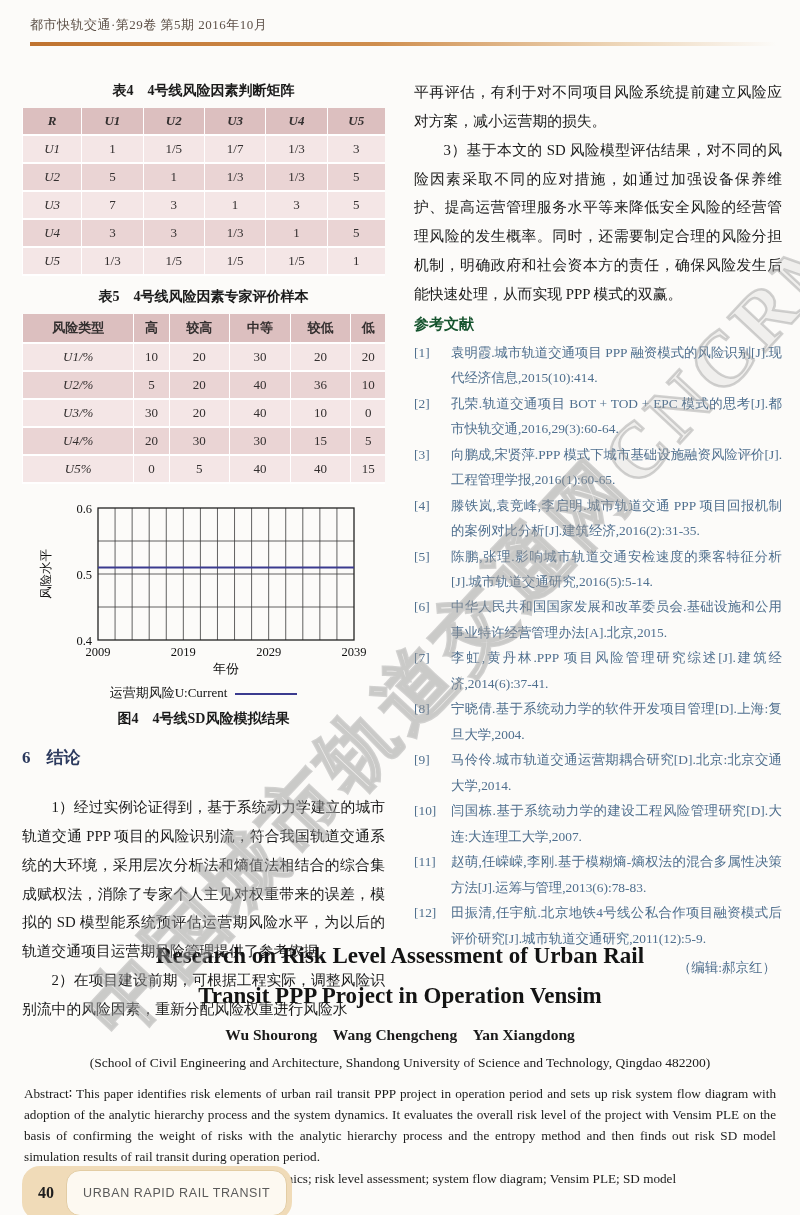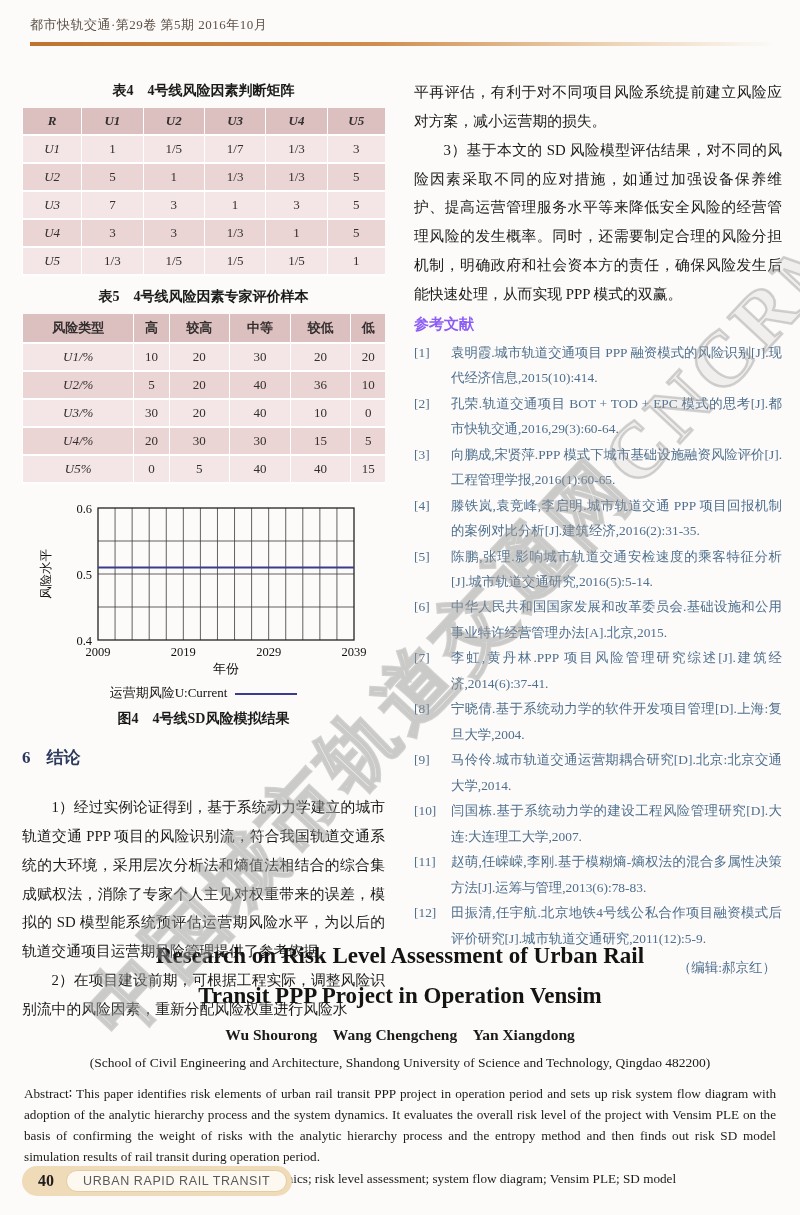--- a/index.html
+++ b/index.html
@@ -38,40 +38,40 @@
   .legend-line{display:inline-block;width:62px;border-top:2px solid #3b3b8f;margin-left:8px;vertical-align:middle;}
   .fig-caption{font-weight:bold;font-size:14px;margin-top:8px;}
 
   
   .sec-heading{margin:18px 0 24px;font-size:17px;font-weight:bold;color:#2c3a5e;}
   .sec-heading .sec-num{margin-right:16px;}
   .para{font-size:14.8px;line-height:1.95;text-align:justify;text-indent:2em;margin:0;}
   .para.no-indent{text-indent:0;}
 
   
-  .refs-heading{font-size:15px;font-weight:bold;color:#8b5cf6;margin:6px 0 6px;}
+  .refs-heading{font-size:15px;font-weight:bold;color:#14532d;margin:6px 0 6px;}
   .ref-item{display:flex;font-size:13.4px;line-height:1.9;color:#4f6f8e;text-align:justify;}
   .ref-label{min-width:30px;padding-right:7px;white-space:nowrap;}
   .ref-text{flex:1;}
   .editor-note{font-size:13.5px;color:#4f6f8e;text-align:right;margin-top:8px;padding-right:6px;}
 
   
   .english-section{position:absolute;left:24px;right:24px;top:936px;text-align:center;}
   .en-title{font-size:23px;font-weight:bold;line-height:1.75;color:#141414;}
   .en-authors{font-size:15.5px;font-weight:bold;margin-top:8px;}
   .en-affil{font-size:13.5px;margin-top:9px;}
   .en-abstract{margin-top:12px;font-size:13.2px;line-height:1.6;text-align:justify;}
   .en-keywords{font-size:13.2px;line-height:1.6;text-align:left;margin-top:1px;}
   .en-label{font-weight:normal;}
 
   
   .page-footer{position:absolute;left:22px;top:1166px;}
   .footer-pill{display:inline-flex;align-items:center;background:#f0dbb8;border-radius:18px;padding:4px 5px 4px 2px;}
   .footer-pagenum{font-size:16px;font-weight:bold;color:#1d1d1d;padding:0 12px 0 14px;}
-  .footer-journal{background:#fdf9f1;border:1px solid #e3cda4;border-radius:14px;padding:3px 16px;
+  .footer-journal{background:#fdf9f1;border:1px solid #e3cda4;border-radius:14px;padding:15px 16px;
         font-family:"Liberation Sans","DejaVu Sans",sans-serif;font-size:12.5px;color:#5a5a5a;letter-spacing:.6px;}
 
   svg text{font-family:"Liberation Serif","DejaVu Serif",serif;}
 </style>
 </head>
 <body>
 
 <div class="page" data-name="paper-page">
 
   <div class="page-header" data-name="journal-header">

